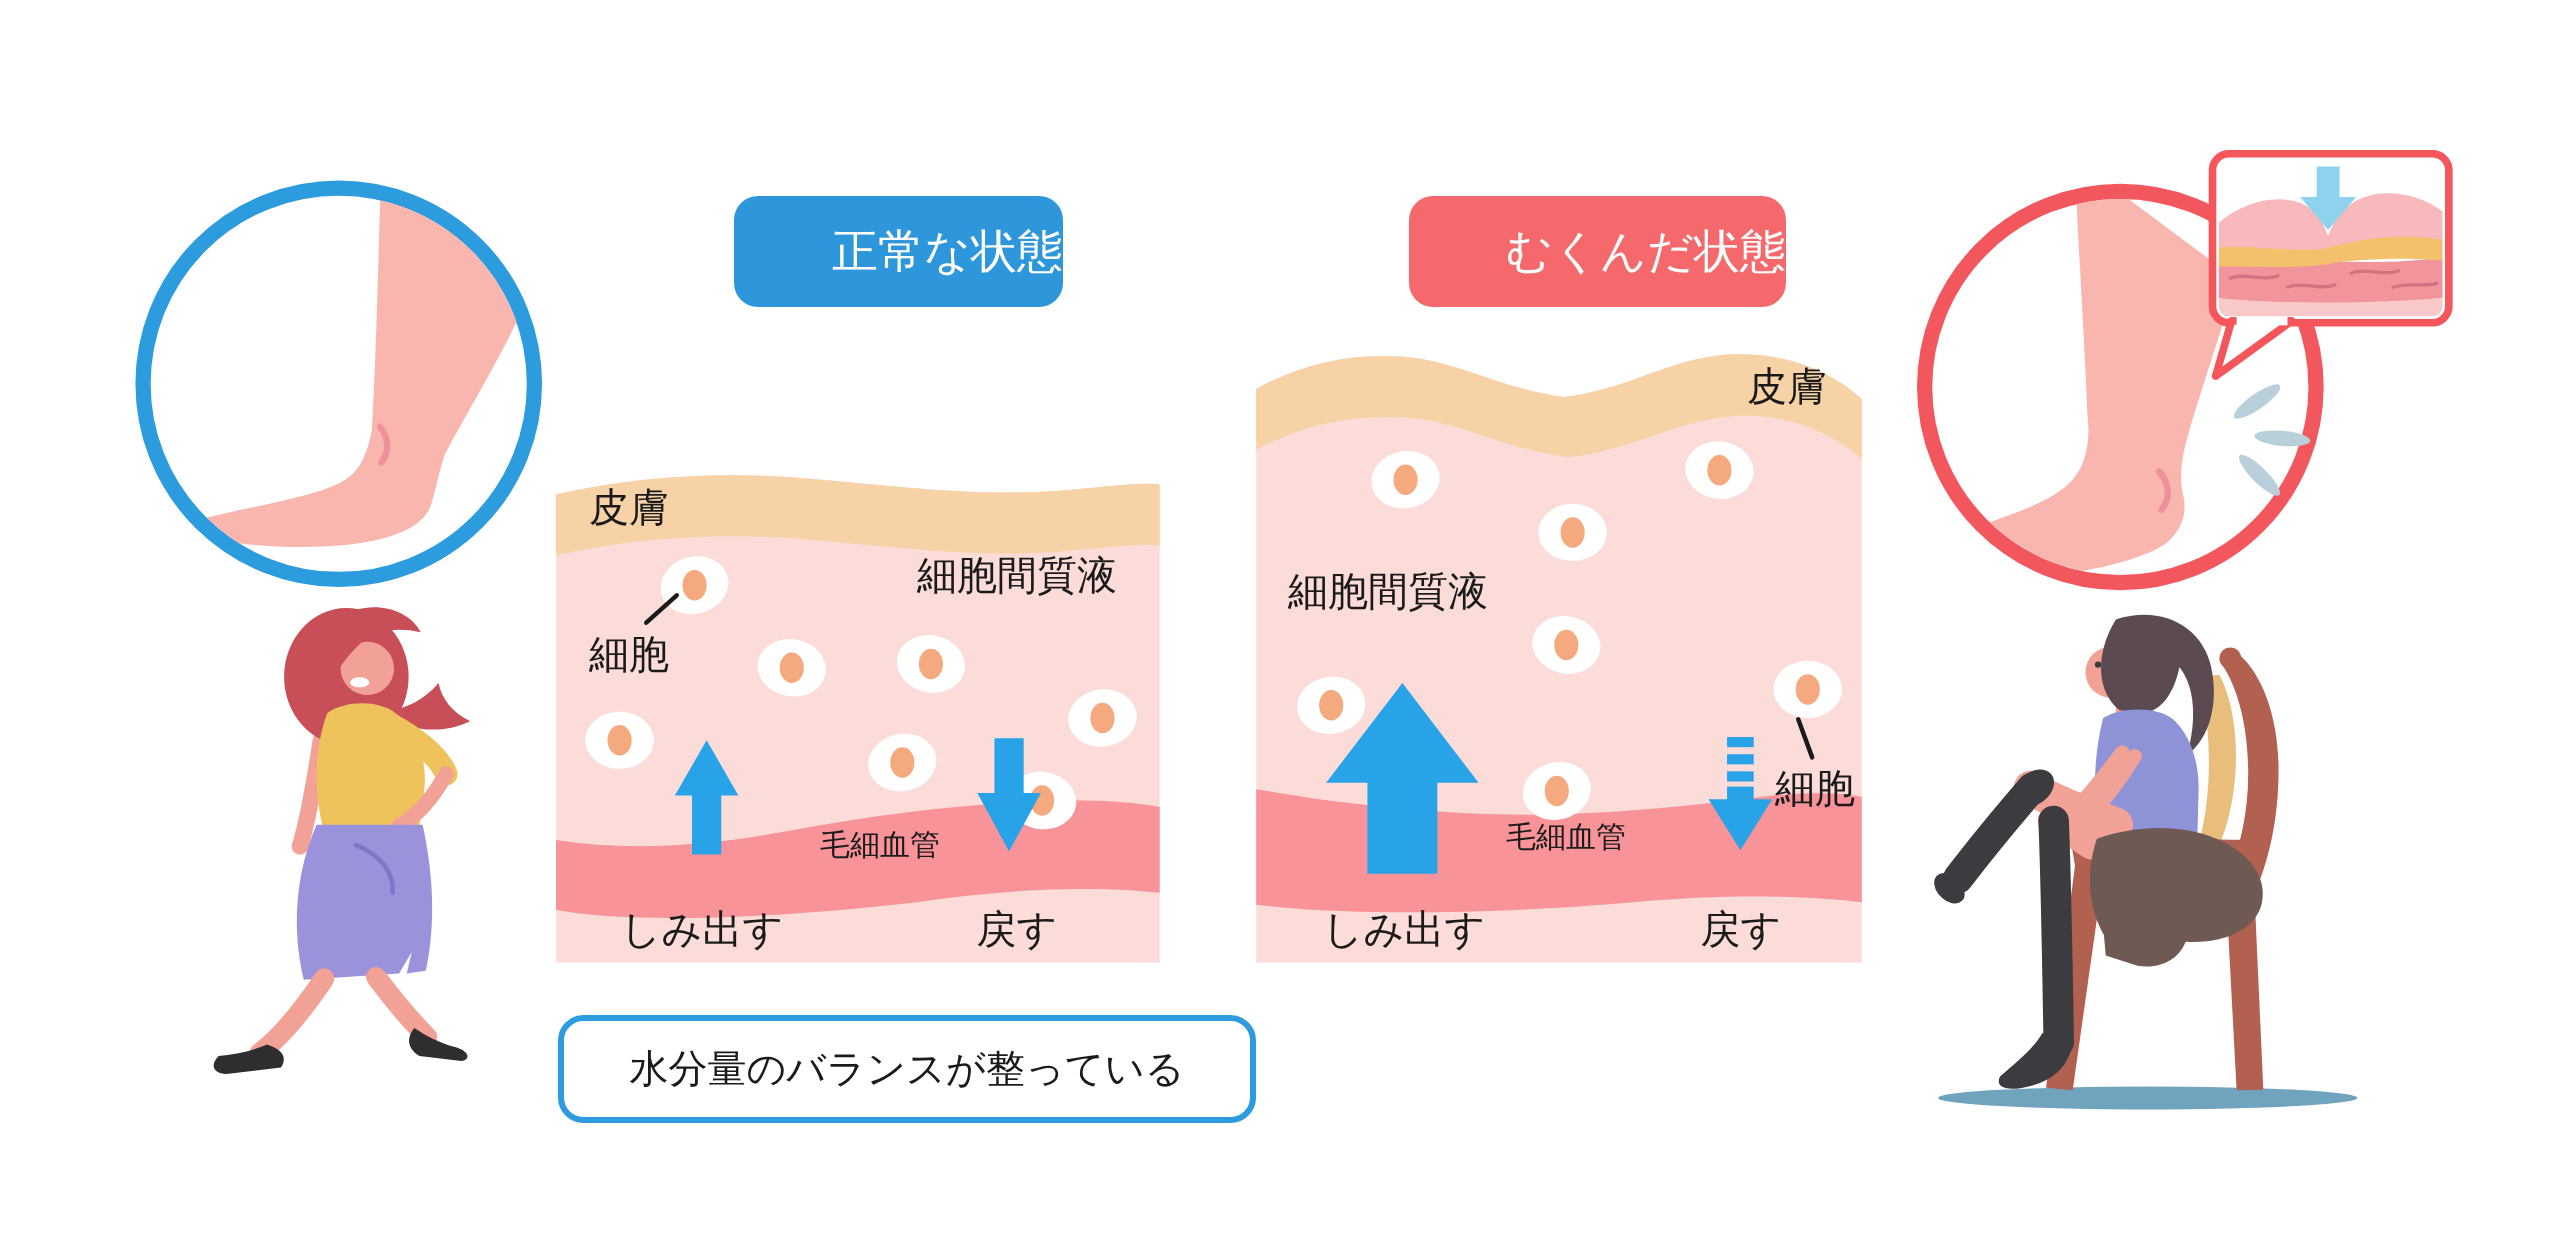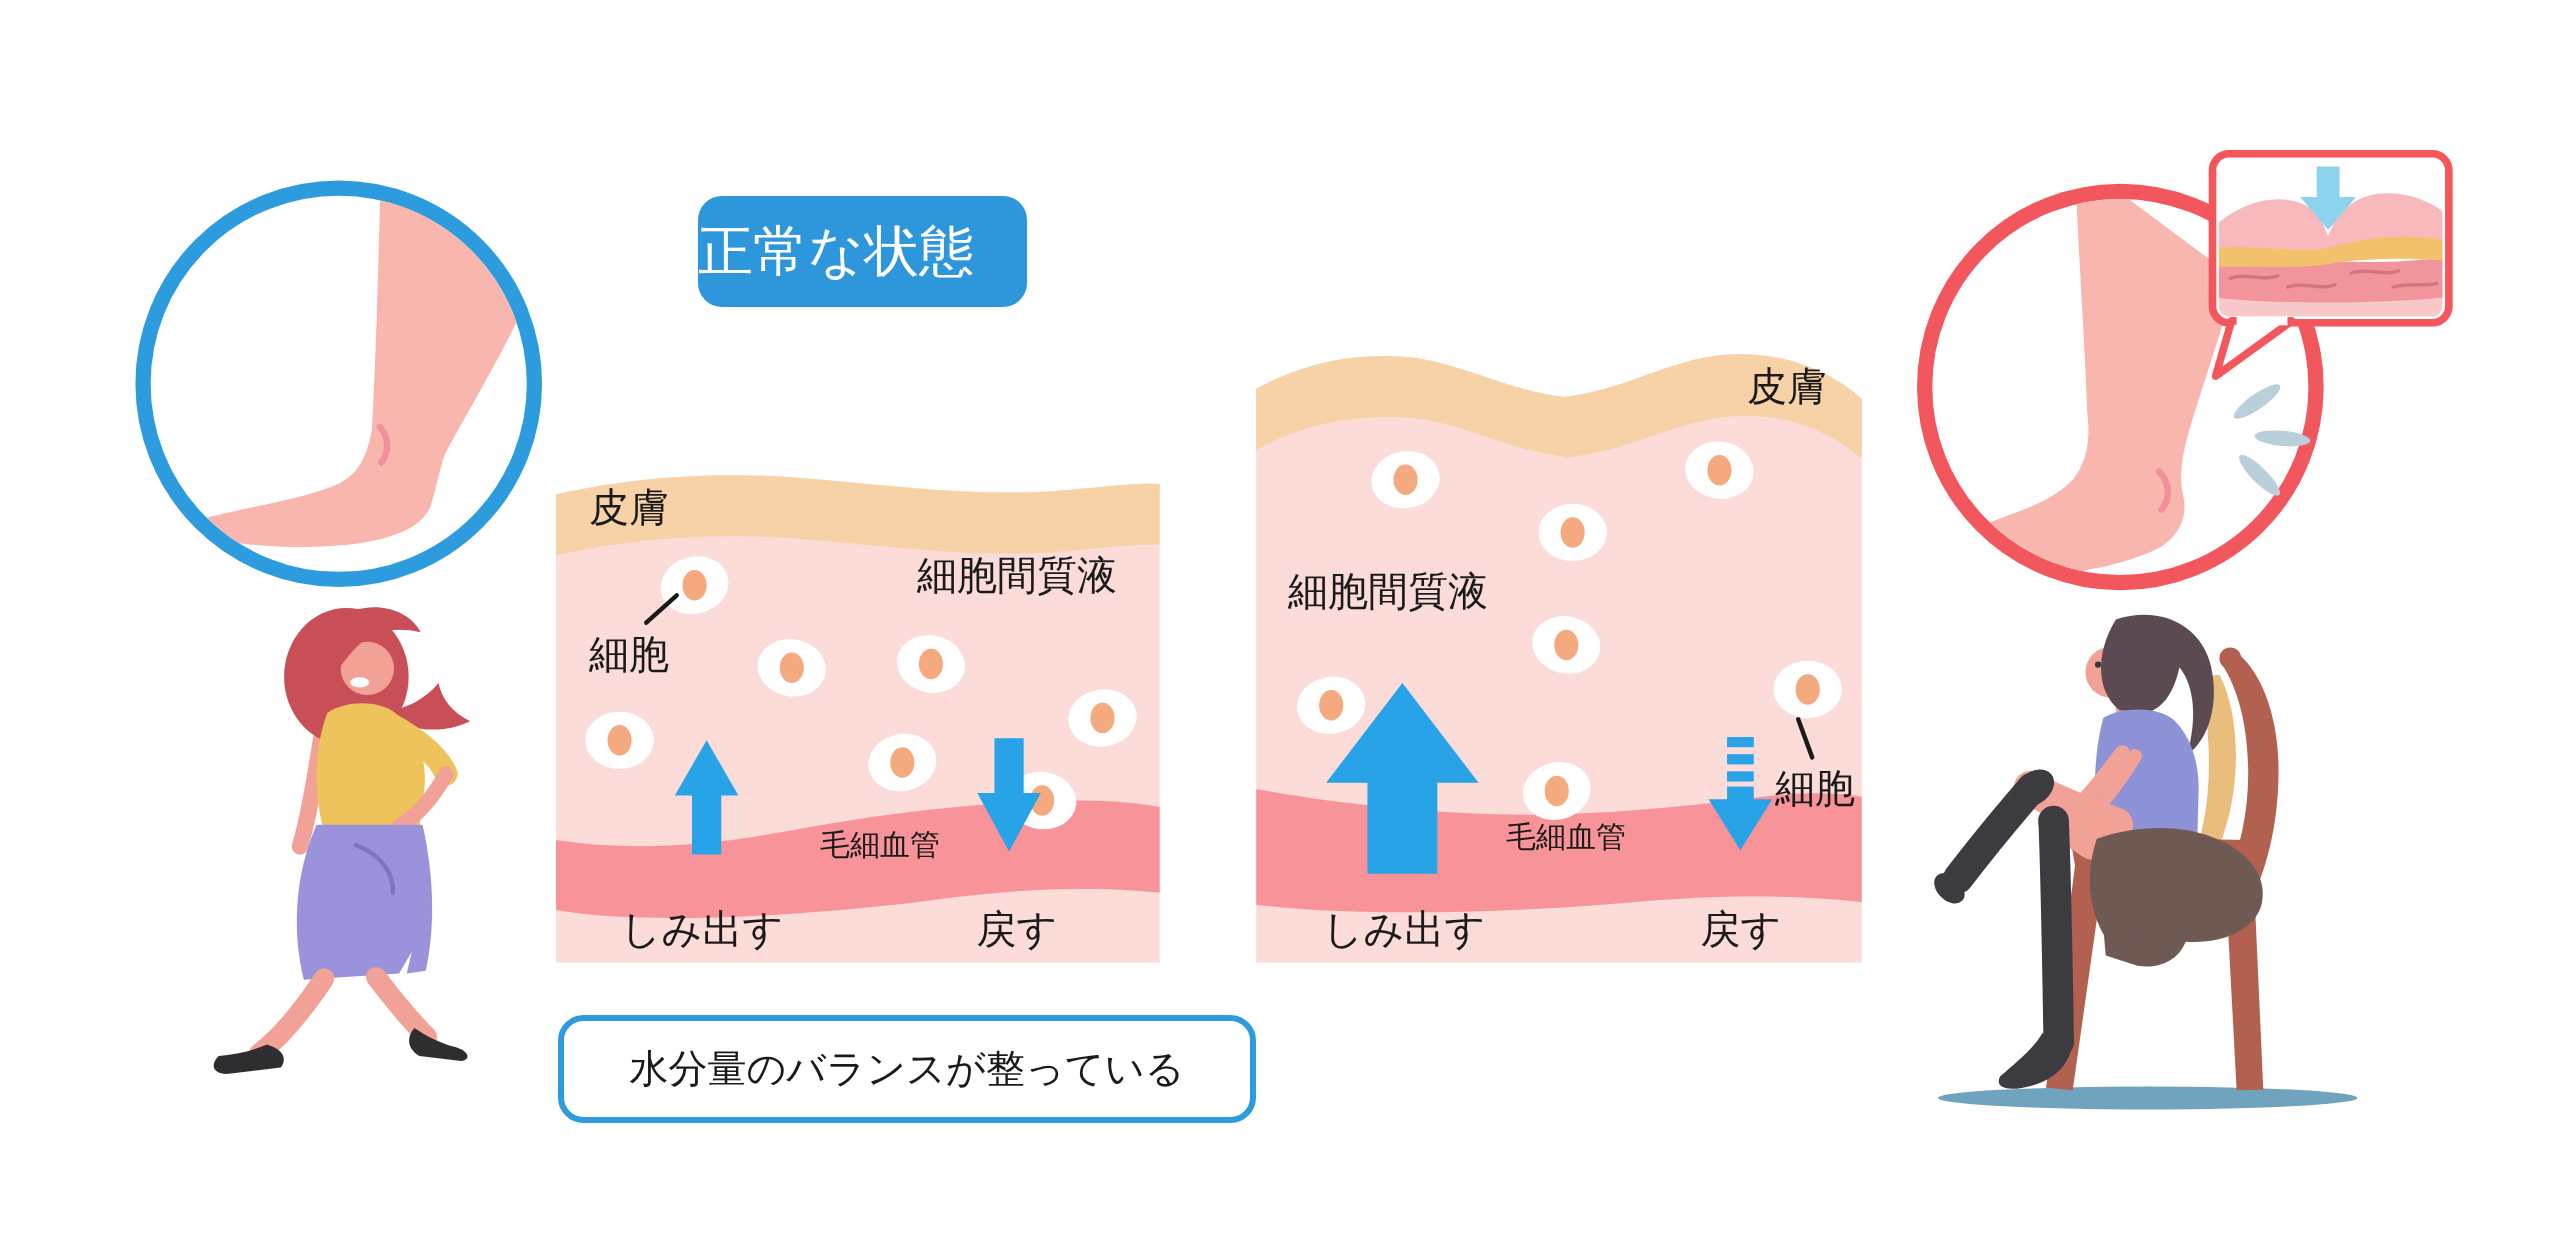--- a/index.html
+++ b/index.html
@@ -13,24 +13,25 @@
   svg.art{position:absolute;left:0;top:0;}
   .lbl{
     position:absolute;
     transform:translate(-50%,-50%);
     white-space:nowrap;
     color:#1a1a1a;
     line-height:1;
   }
   .badge{
     position:absolute;
-    display:flex;align-items:center;justify-content:flex-start;
+    display:flex;align-items:center;justify-content:flex-end;
     color:#ffffff;
     border-radius:24px;
-    font-size:55px;
+    font-size:46px;
+    margin-left:36px;
   }
   .badge-normal{left:698px;top:196px;width:329px;height:111px;background:#2E96DB;}
   .badge-swollen{left:1373px;top:196px;width:377px;height:111px;background:#F5696C;}
   .caption{
     position:absolute;
     display:flex;align-items:center;justify-content:center;
     background:#ffffff;
     border-radius:25.4px;
     font-size:39px;
     color:#1a1a1a;
@@ -213,20 +214,23 @@
     <ellipse cx="3068" cy="1398" rx="28" ry="19" transform="rotate(45 3068 1398)" fill="#3B3B40"></ellipse>
     <ellipse cx="3202" cy="1240" rx="34" ry="25" transform="rotate(-40 3202 1240)" fill="#3B3B40"></ellipse>
     <path fill="none" stroke="#3B3B40" stroke-width="48" stroke-linecap="round" d="M3232,1292 C3236,1390 3238,1520 3240,1640"></path>
     <path fill="#3B3B40" d="M3262,1632 C3262,1668 3240,1696 3200,1708 C3160,1720 3138,1712 3148,1694 C3178,1668 3202,1648 3214,1626 Z"></path>
   </g>
 </svg>
 
 <div class="badge badge-normal">
   <span>正常な状態</span>
 </div>
+<div class="badge badge-swollen">
+  <span>むくんだ状態</span>
+</div>
 
 <div class="lbl f56" style="left:629px;top:507px;">皮膚</div>
 <div class="lbl f56" style="left:1017px;top:575px;">細胞間質液</div>
 <div class="lbl f56" style="left:629px;top:654px;">細胞</div>
 <div class="lbl f60" style="left:880px;top:845px;">毛細血管</div>
 <div class="lbl f56" style="left:702px;top:929px;">しみ出す</div>
 <div class="lbl f56" style="left:1017px;top:929px;">戻す</div>
 
 <div class="lbl f56" style="left:1787px;top:386px;">皮膚</div>
 <div class="lbl f56" style="left:1388px;top:591px;">細胞間質液</div>

